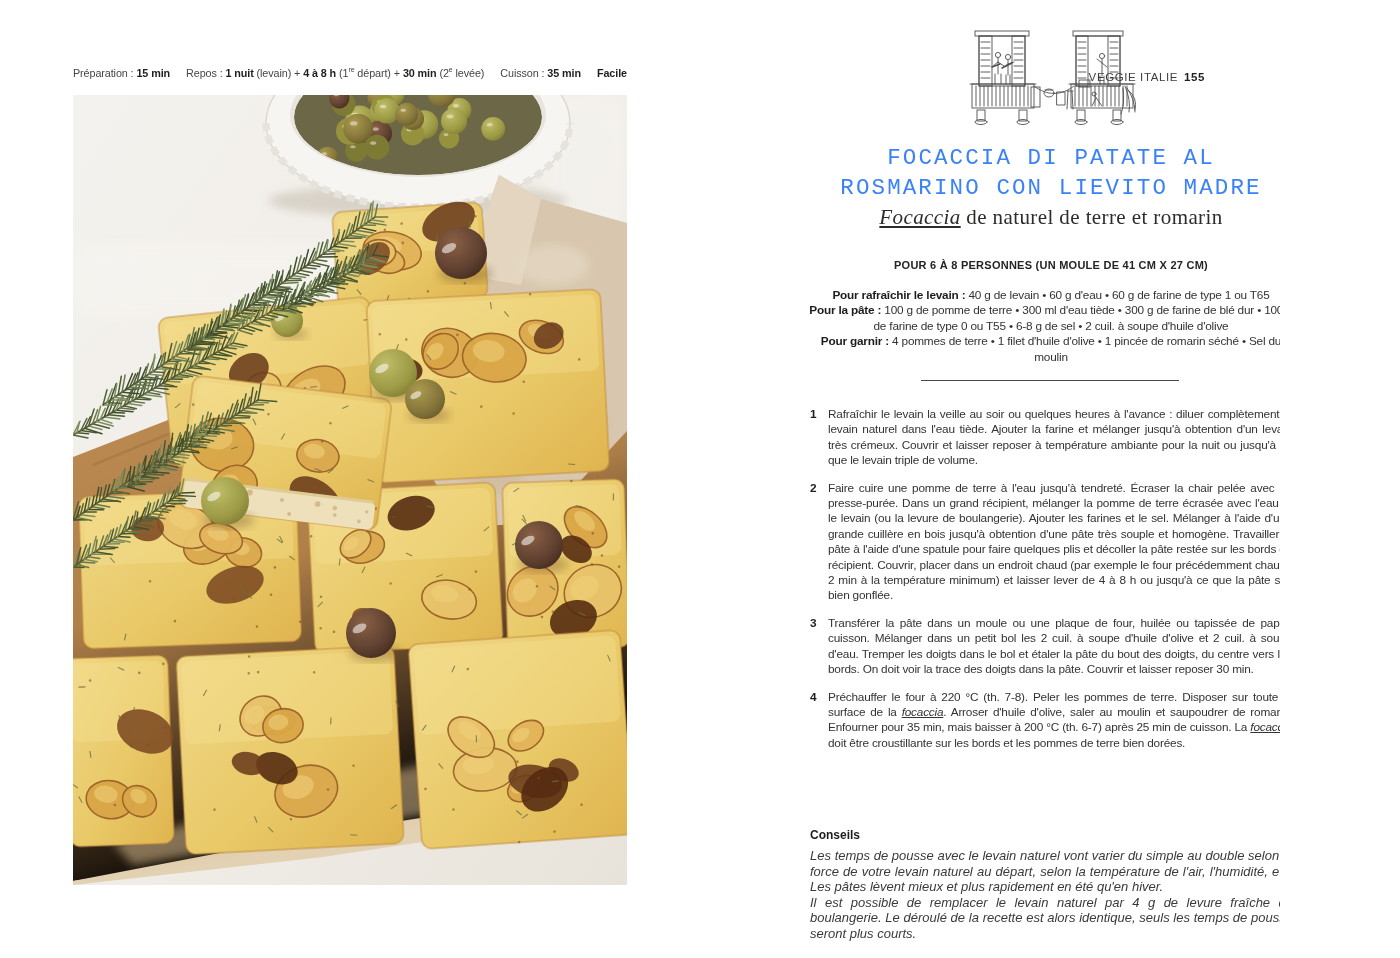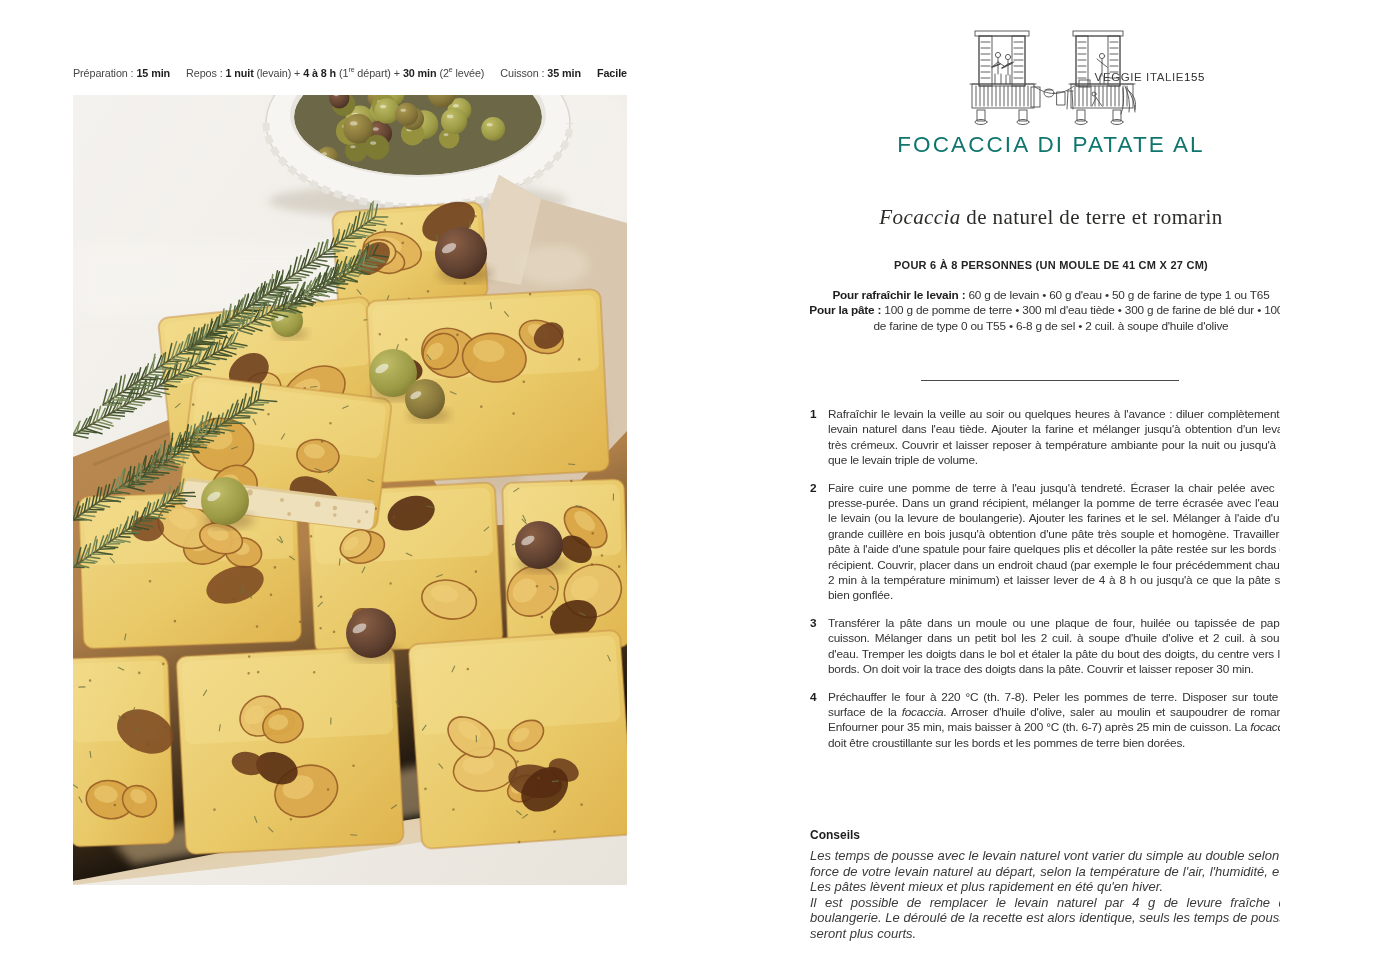--- a/index.html
+++ b/index.html
@@ -10,42 +10,42 @@
 
   
   .meta-bar{position:absolute;left:73px;top:67px;width:554px;display:flex;
             justify-content:space-between;font-size:10.8px;letter-spacing:-0.1px;color:#454545;white-space:nowrap;}
   .photo{position:absolute;left:73px;top:95px;width:554px;height:790px;}
   .photo svg{display:block;}
 
   
   .illus{position:absolute;left:961px;top:26px;width:175px;height:101px;}
   .pg-header{position:absolute;top:71px;right:75px;font-size:11.5px;letter-spacing:.6px;color:#3d3d3d;}
-  .pg-header .num{font-weight:normal;color:#1f1f1f;}
-
-  .title{position:absolute;left:810px;top:130px;width:482px;text-align:center;
-         font-family:Liberation Sans, sans-serif;font-weight:400;font-size:22.5px;
-         letter-spacing:2.1px;line-height:30px;color:#0f766e;}
+  .pg-header .num{font-weight:bold;color:#1f1f1f;margin-left:6px;}
+
+  .title{position:absolute;left:810px;top:143px;width:482px;text-align:center;
+         font-family:Liberation Mono, monospace;font-weight:400;font-size:22.5px;
+         letter-spacing:2.1px;line-height:30px;color:#3b82f6;}
   .subtitle{position:absolute;left:810px;top:205px;width:482px;text-align:center;
             font-family:"Liberation Serif",serif;font-size:21px;letter-spacing:.4px;color:#2d2c2a;}
   .subtitle .it{font-style:italic;}
 
   .servings{position:absolute;left:810px;top:259px;width:482px;text-align:center;
             font-size:11px;font-weight:bold;letter-spacing:.25px;color:#242424;}
   .ingredients{position:absolute;left:806px;top:288px;width:490px;text-align:center;
                font-size:11.8px;line-height:15.4px;letter-spacing:-.2px;color:#333;}
   .ing-label{font-weight:bold;color:#1d1d1d;}
   .divider{position:absolute;left:921px;top:380px;width:258px;border-top:1px solid #4a4a4a;}
 
   .steps{position:absolute;left:810px;top:407px;width:482px;font-size:11.8px;
          line-height:15.4px;letter-spacing:-.2px;color:#333;}
   .step{display:flex;margin-bottom:12px;}
   .step-num{flex:none;width:18px;font-weight:bold;color:#1d1d1d;}
   .step-text{flex:1;text-align:justify;}
-  .it{font-style:italic;}
+  .it{font-style:italic;text-decoration:underline;}
 
   .tips{position:absolute;left:810px;top:791px;width:483px;margin-top:37px;}
   .tips-heading{font-size:12px;font-weight:bold;color:#1d1d1d;margin:0 0 6px 0;}
   .tips p{margin:0;font-family:Liberation Sans, sans-serif;font-style:italic;font-size:13px;
           line-height:15.6px;color:#3a3a3a;text-align:justify;}
 </style>
 </head>
 <body>
 
 <div class="page">
@@ -1192,31 +1192,33 @@
       </g>
     </svg>
   </div>
 
   <div class="pg-header">
     <span>VEGGIE ITALIE</span><span class="num">155</span>
   </div>
 
   <div class="title">
     <span style="display:block">FOCACCIA DI PATATE AL</span>
+    <span style="display:block">ROSMARINO CON LIEVITO MADRE</span>
   </div>
 
   <div class="subtitle">
     <span class="it">Focaccia</span><span> de naturel de terre et romarin</span>
   </div>
 
   <div class="servings">POUR 6 À 8 PERSONNES (UN MOULE DE 41 CM X 27 CM)</div>
 
   <div class="ingredients" id="ingredients">
-      <div><span class="ing-label">Pour rafraîchir le levain :</span><span> 60 g de levain • 60 g d'eau • 50 g de farine de type 1 ou T65</span></div>
+      <div><span class="ing-label">Pour rafraîchir le levain :</span><span> 40 g de levain • 60 g d'eau • 60 g de farine de type 1 ou T65</span></div>
       <div><span class="ing-label">Pour la pâte :</span><span> 100 g de pomme de terre • 300 ml d'eau tiède • 300 g de farine de blé dur • 100 g de farine de type 0 ou T55 • 6-8 g de sel • 2 cuil. à soupe d'huile d'olive</span></div>
+      <div><span class="ing-label">Pour garnir :</span><span> 4 pommes de terre • 1 filet d'huile d'olive • 1 pincée de romarin séché • Sel du moulin</span></div>
     </div>
 
   <div class="divider"></div>
 
   <div class="steps" id="steps">
       <div class="step">
         <div class="step-num">1</div>
         <div class="step-text"><span>Rafraîchir le levain la veille au soir ou quelques heures à l'avance : diluer complètement le levain naturel dans l'eau tiède. Ajouter la farine et mélanger jusqu'à obtention d'un levain très crémeux. Couvrir et laisser reposer à température ambiante pour la nuit ou jusqu'à ce que le levain triple de volume.</span></div>
       </div>
       <div class="step">

